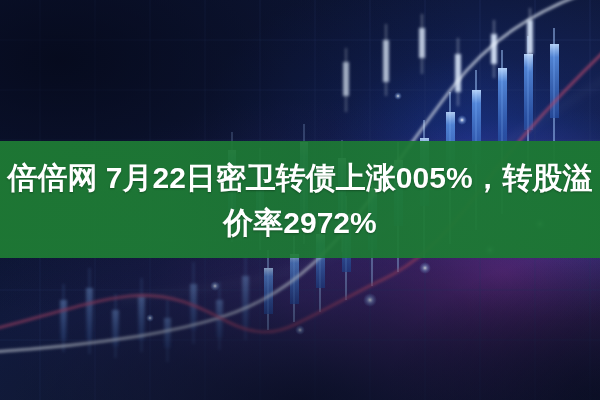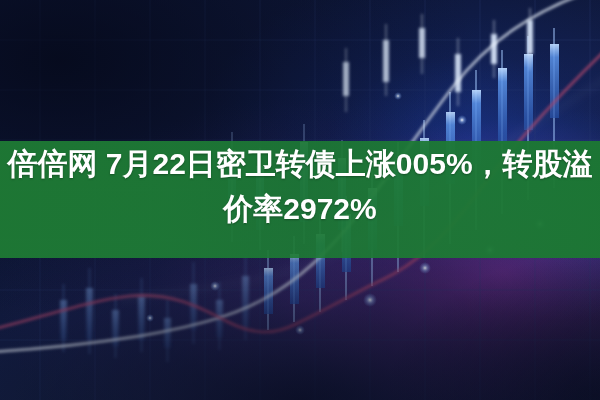--- a/index.html
+++ b/index.html
@@ -49,21 +49,21 @@
     height: 117px;
     background: linear-gradient(90deg,
         rgba(30,122,52,0.955) 0%,
         rgba(30,124,53,0.93) 28%,
         rgba(29,122,52,0.91) 50%,
         rgba(29,121,52,0.95) 74%,
         rgba(28,119,51,0.975) 100%);
     box-sizing: border-box;
     display: flex;
     flex-direction: column;
-    justify-content: flex-start;
+    justify-content: center;
     align-items: center;
   }
 
   #headline-text {
     width: 600px;
     margin: 0;
     padding: 0 4px;
     box-sizing: border-box;
     color: #ffffff;
     font-size: 30px;

